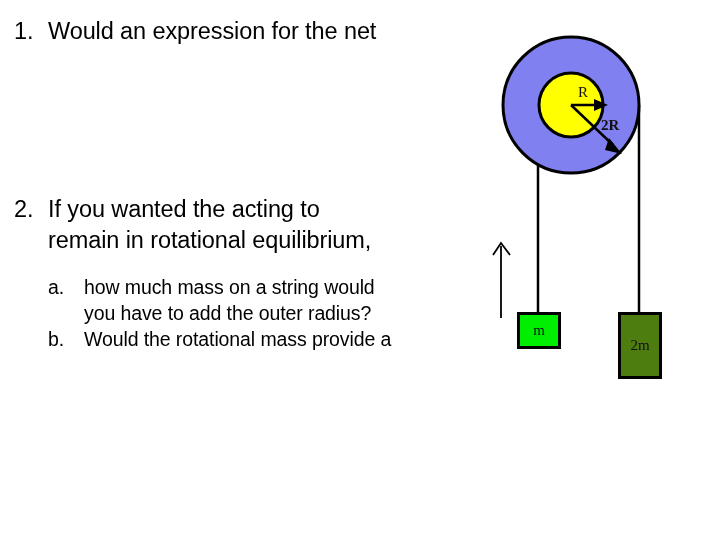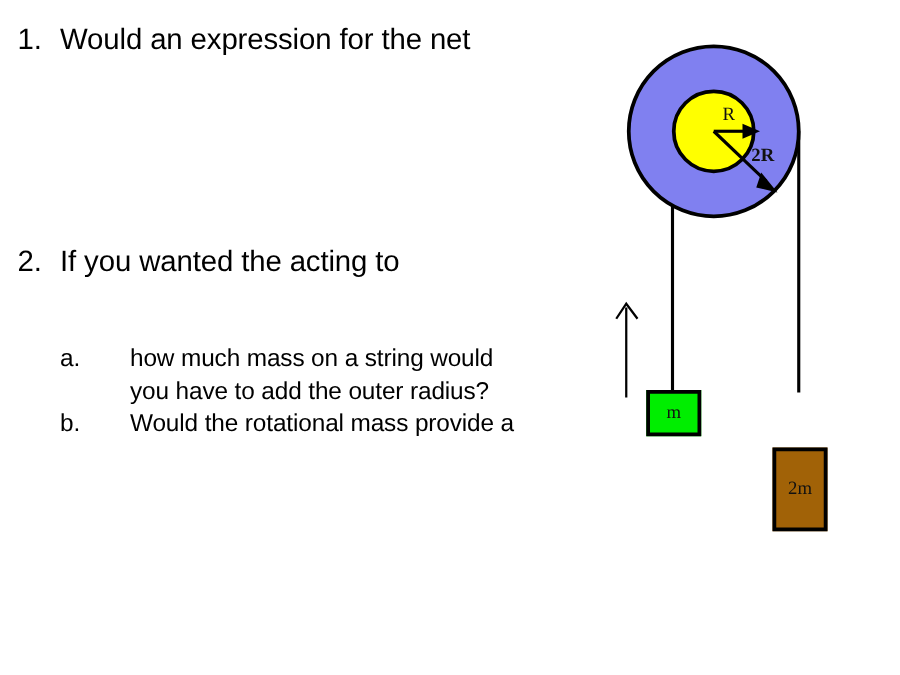--- a/index.html
+++ b/index.html
@@ -55,21 +55,21 @@
     align-items: flex-start;
     font-size: 19.5px;
     line-height: 26px;
     letter-spacing: -0.1px;
   }
   .subitem .marker {
     flex: 0 0 auto;
     width: 36px;
     text-align: left;
   }
-  .subitem .qbody { flex: 1 1 auto; margin-left: 20px; }
+  .subitem .qbody { flex: 1 1 auto; }
   .subitem .qline { display: block; white-space: nowrap; }
 
   #q2a { left: 48px; top: 274px; }
   #q2b { left: 48px; top: 326px; }
 
   
   .diagram {
     position: absolute;
     left: 0;
     top: 0;
@@ -128,20 +128,21 @@
     <span class="marker">1.</span>
     <span class="qbody">
       <span class="qline">Would an expression for the net</span>
     </span>
   </div>
 
   <div class="qitem" id="q2">
     <span class="marker">2.</span>
     <span class="qbody">
       <span class="qline">If you wanted the acting to</span>
+      <span class="qline">remain in rotational equilibrium,</span>
     </span>
   </div>
 
   <div class="subitem" id="q2a">
     <span class="marker">a.</span>
     <span class="qbody">
       <span class="qline">how much mass on a string would</span>
       <span class="qline">you have to add the outer radius?</span>
     </span>
   </div>
@@ -181,15 +182,15 @@
 
 </svg>
 
 <div class="lbl-r" id="label-R">R</div>
 <div class="lbl-2r" id="label-2R">2R</div>
 
 <div class="blk" id="mass-m" style="background:#00ee00;">
   <span>m</span>
 </div>
 
-<div class="blk" id="mass-2m" style="background:#a16207;margin-top:46px;">
+<div class="blk" id="mass-2m" style="background:#4d7c0f;">
   <span>2m</span>
 </div>
 
 </body></html>

